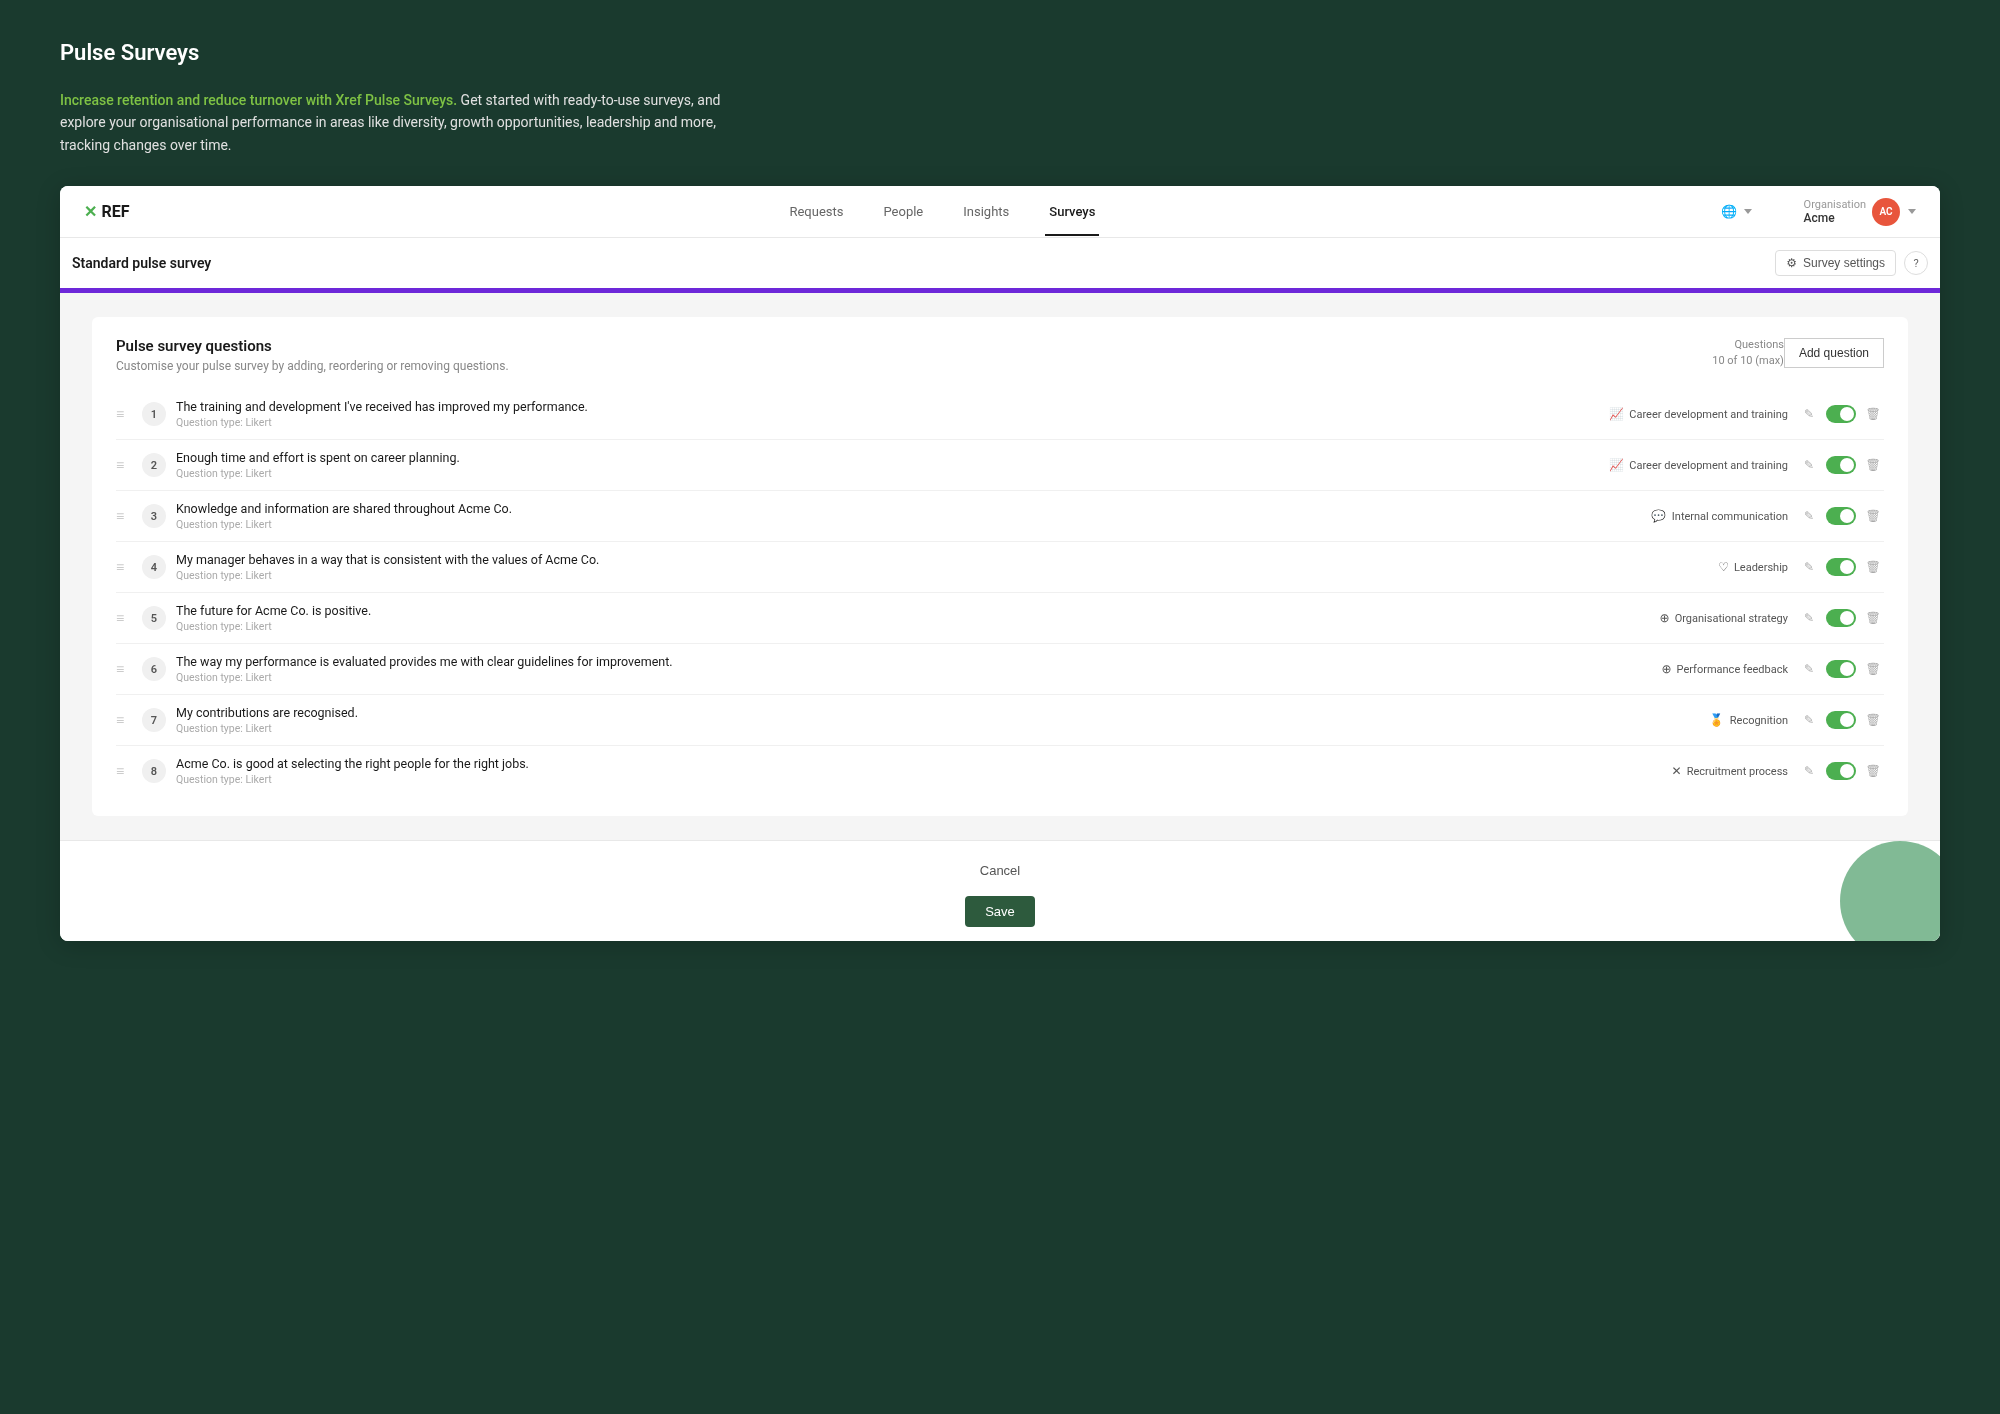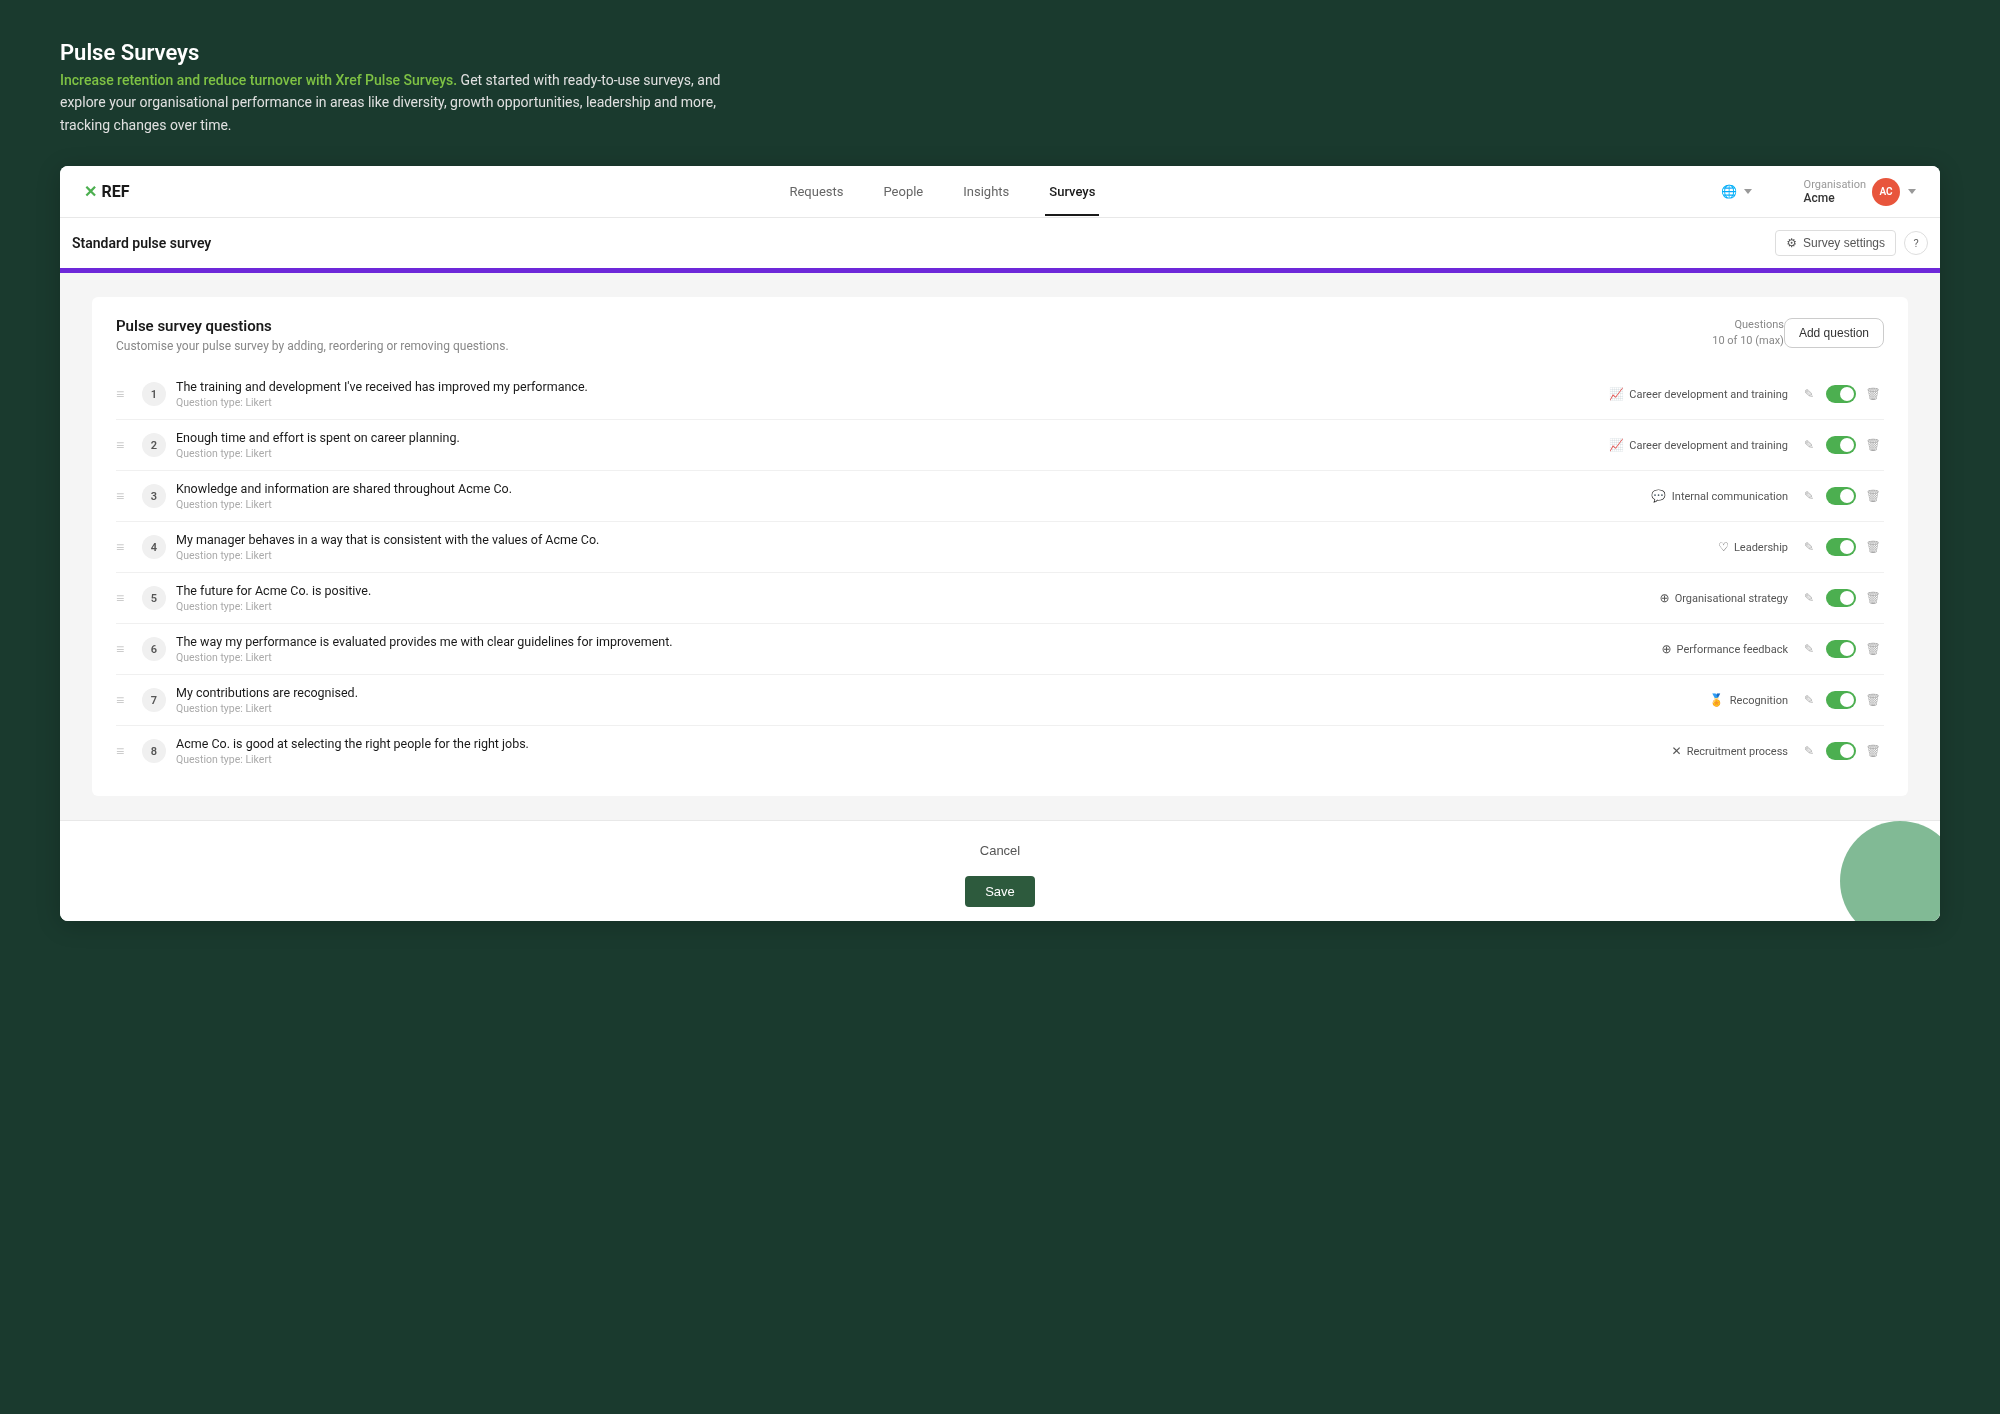--- a/index.html
+++ b/index.html
@@ -12,21 +12,21 @@
 
     .page-header {
       color: white;
       margin-bottom: 30px;
       max-width: 700px;
     }
 
     .page-header h1 {
       font-size: 22px;
       font-weight: 600;
-      margin-bottom: 4px;
+      margin-bottom: 24px;
     }
 
     .page-header p {
       font-size: 14px;
       line-height: 1.6;
       color: #e0e0e0;
     }
 
     .page-header .highlight {
       color: #7ec244;
@@ -234,21 +234,21 @@
     .questions-count {
       font-size: 11px;
       color: #888;
       text-align: right;
       line-height: 1.4;
     }
 
     .add-question-btn {
       background: white;
       border: 1px solid #ccc;
-      border-radius: 8px;
+      border-radius: 0;
       padding: 7px 14px;
       font-size: 12px;
       font-weight: 500;
       color: #333;
       cursor: pointer;
     }
 
     
     .question-list {
       display: flex;

